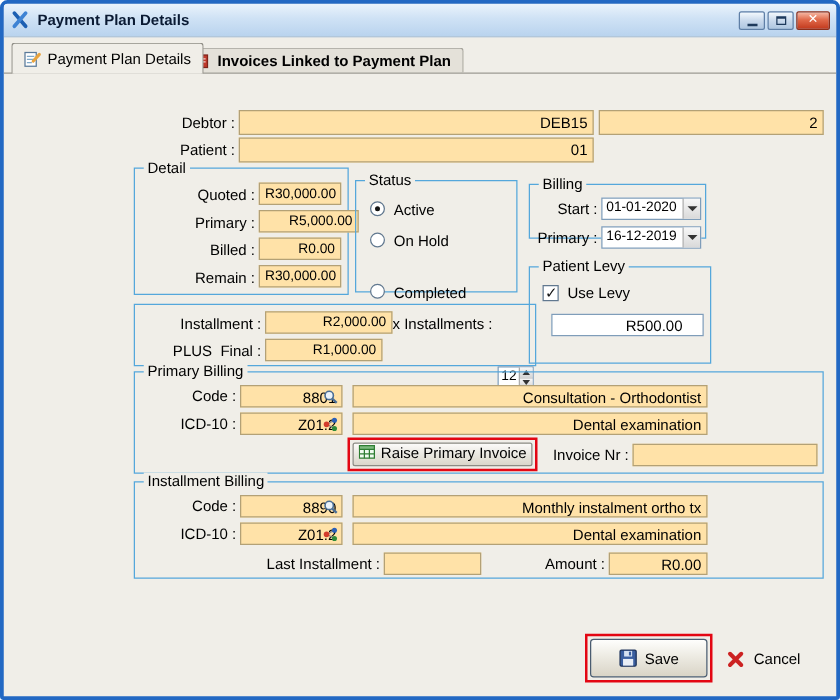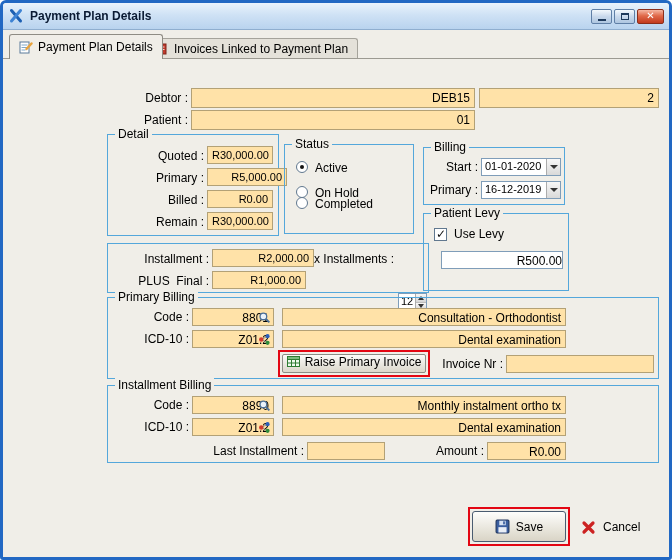--- a/index.html
+++ b/index.html
@@ -15,21 +15,21 @@
   .winbtn.close{width:27px;background:linear-gradient(#F5B7A3,#E0694A 45%,#C23A1E);border-color:#8C2E1A;color:#fff;font-size:10px;font-weight:bold;line-height:1;}
   
   .tabline{position:absolute;left:0;right:0;top:55px;height:1px;background:#9C9A92;z-index:1;}
   .tab{position:absolute;display:flex;align-items:center;gap:5px;padding:0 9px;white-space:nowrap;}
   .tab.active{top:31px;height:25px;background:#F0EEE8;border:1px solid #8E8C84;border-bottom:none;border-radius:3px 3px 0 0;z-index:2;}
   .tab.inactive{top:35px;height:20px;background:#E4E1D9;border:1px solid #A5A39B;border-bottom:none;border-radius:3px 3px 0 0;z-index:0;}
   
   .lbl{position:absolute;white-space:pre;color:#000;}
   .r{text-align:right;}
   .pfield{position:absolute;background:#FFE2A8;border:1px solid #B3A176;padding:2px 4px;white-space:nowrap;overflow:hidden;text-align:right;}
-  .wfield{position:absolute;background:#fff;border:1px solid #7F9DB9;padding:2px 0;white-space:nowrap;overflow:hidden;}
+  .wfield{position:absolute;background:#fff;border:1px solid #7F9DB9;padding:2px 16px;white-space:nowrap;overflow:hidden;}
   .f11{font-size:11px;}
   .group{position:absolute;border:1px solid #54A7DB;}
   .gcap{position:absolute;top:-8px;left:7px;background:#F0EEE8;padding:0 3px;line-height:14px;white-space:nowrap;}
   .combo{position:absolute;background:#fff;border:1px solid #7F9DB9;display:flex;align-items:stretch;}
   .combo .txt{flex:1;font-size:11px;padding:1px 3px;white-space:nowrap;overflow:hidden;}
   .combo .arr{width:14px;background:linear-gradient(#F7F7F7,#D9D9D9);border-left:1px solid #ACACAC;display:flex;align-items:center;justify-content:center;}
   .tri-down{width:0;height:0;border-left:4px solid transparent;border-right:4px solid transparent;border-top:4px solid #333;}
   .spinner{position:absolute;background:#fff;border:1px solid #7F9DB9;display:flex;align-items:stretch;margin-top:44px;}
   .spinner .txt{flex:1;font-size:11px;padding:1px 2px;text-align:right;white-space:nowrap;}
   .spin{display:flex;flex-direction:column;width:12px;border-left:1px solid #ACACAC;}
@@ -79,21 +79,21 @@
       <svg width="14" height="14" viewBox="0 0 14 14">
           <rect x="1" y="2" width="9" height="11" fill="#FFFFFF" stroke="#5A7A9A"></rect>
           <line x1="2.5" y1="5" x2="8.5" y2="5" stroke="#7FA8C8"></line>
           <line x1="2.5" y1="7.5" x2="8.5" y2="7.5" stroke="#7FA8C8"></line>
           <line x1="2.5" y1="10" x2="6.5" y2="10" stroke="#7FA8C8"></line>
           <path d="M7.5 9 L12.5 3.5" stroke="#E8A33D" stroke-width="2.4" stroke-linecap="round"></path>
         </svg>
     </span>
     <span>Payment Plan Details</span>
   </div>
-  <div class="tab inactive" style="left:142px;">
+  <div class="tab inactive" style="left:142px;font-weight:bold;">
     <span style="display:flex;">
       <svg width="14" height="14" viewBox="0 0 14 14">
           <rect x="2" y="2" width="9" height="10" fill="#C0392B" stroke="#7E241A"></rect>
           <line x1="3.5" y1="5" x2="9.5" y2="5" stroke="#F2D3CE"></line>
           <line x1="3.5" y1="7.5" x2="9.5" y2="7.5" stroke="#F2D3CE"></line>
           <line x1="3.5" y1="10" x2="7.5" y2="10" stroke="#F2D3CE"></line>
         </svg>
     </span>
     <span>Invoices Linked to Payment Plan</span>
   </div>
@@ -119,21 +119,21 @@
   <div class="group" style="left:281px;top:141px;width:130px;height:90px;">
     <span class="gcap">Status</span>
     <div class="radio-row" style="left:11px;top:16px;">
       <span class="radio on" id="radio-0"></span>
       <span>Active</span>
     </div>
     <div class="radio-row" style="left:11px;top:41px;">
       <span class="radio" id="radio-1"></span>
       <span>On Hold</span>
     </div>
-    <div class="radio-row" style="left:11px;top:52px;">
+    <div class="radio-row" style="left:11px;top:82px;">
       <span class="radio" id="radio-2"></span>
       <span>Completed</span>
     </div>
   </div>
 
   <div class="group" style="left:104px;top:240px;width:322px;height:50px;">
     <span class="lbl r" style="left:4px;top:8px;width:97px;">Installment :</span>
     <div class="pfield r f11" style="left:104px;top:5px;width:102px;height:18px;padding-left:30px;">R2,000.00</div>
     <span class="lbl r" style="left:190px;top:8px;width:96px;">x Installments :</span>
     <div class="spinner" style="left:290px;top:5px;width:29px;height:18px;">
@@ -144,21 +144,21 @@
           </span>
           <span>
             <i class="tri-d"></i>
           </span>
         </span>
     </div>
     <span class="lbl r" style="left:4px;top:30px;width:97px;">PLUS  Final :</span>
     <div class="pfield r f11" style="left:104px;top:27px;width:94px;height:18px;">R1,000.00</div>
   </div>
 
-  <div class="group" style="left:420px;top:144px;width:142px;height:58px;">
+  <div class="group" style="left:420px;top:144px;width:142px;height:44px;">
     <span class="gcap">Billing</span>
     <span class="lbl r" style="left:2px;top:12px;width:52px;">Start :</span>
     <div class="combo" style="left:57px;top:10px;width:80px;height:18px;">
       <span class="txt">01-01-2020</span>
       <span class="arr">
           <i class="tri-down"></i>
         </span>
     </div>
     <span class="lbl r" style="left:2px;top:35px;width:52px;">Primary :</span>
     <div class="combo" style="left:57px;top:33px;width:80px;height:18px;">

